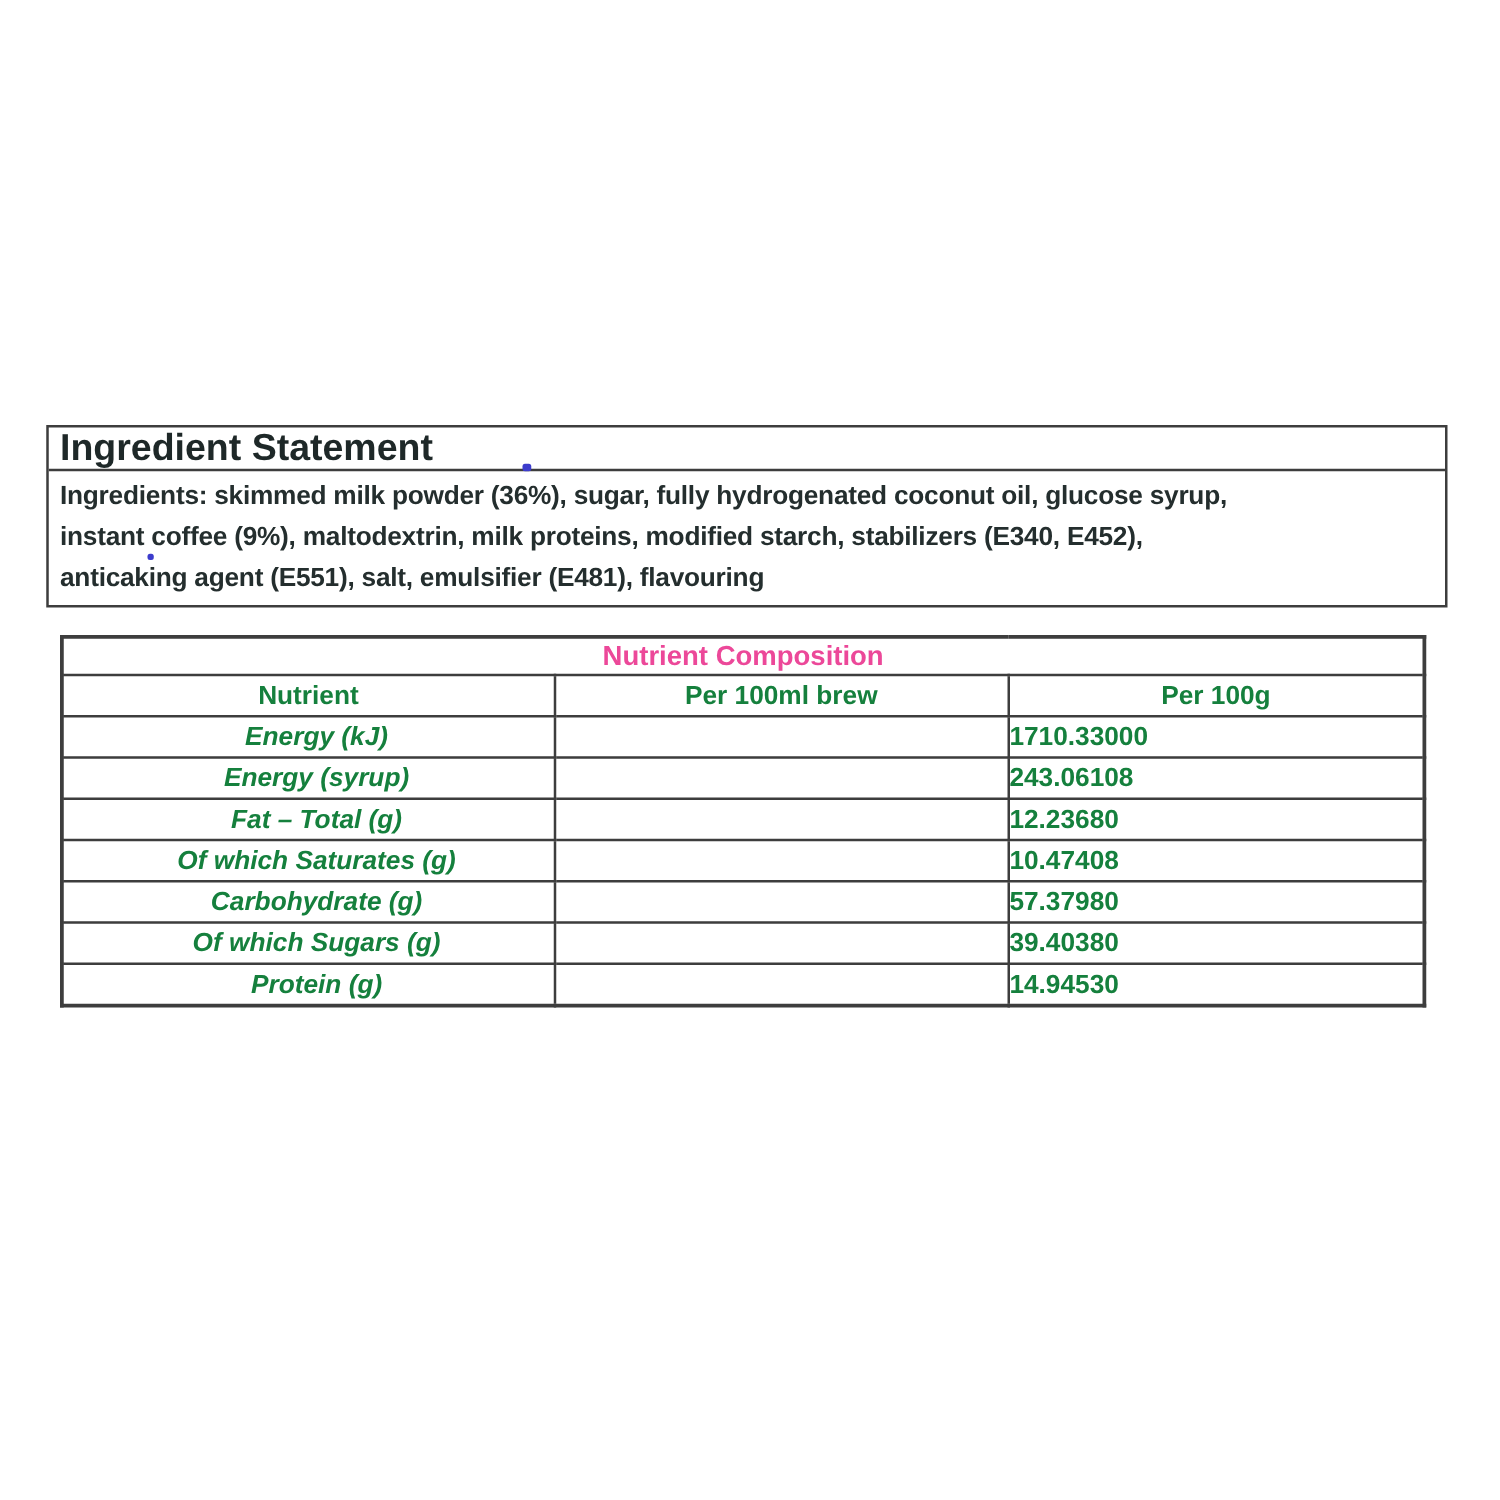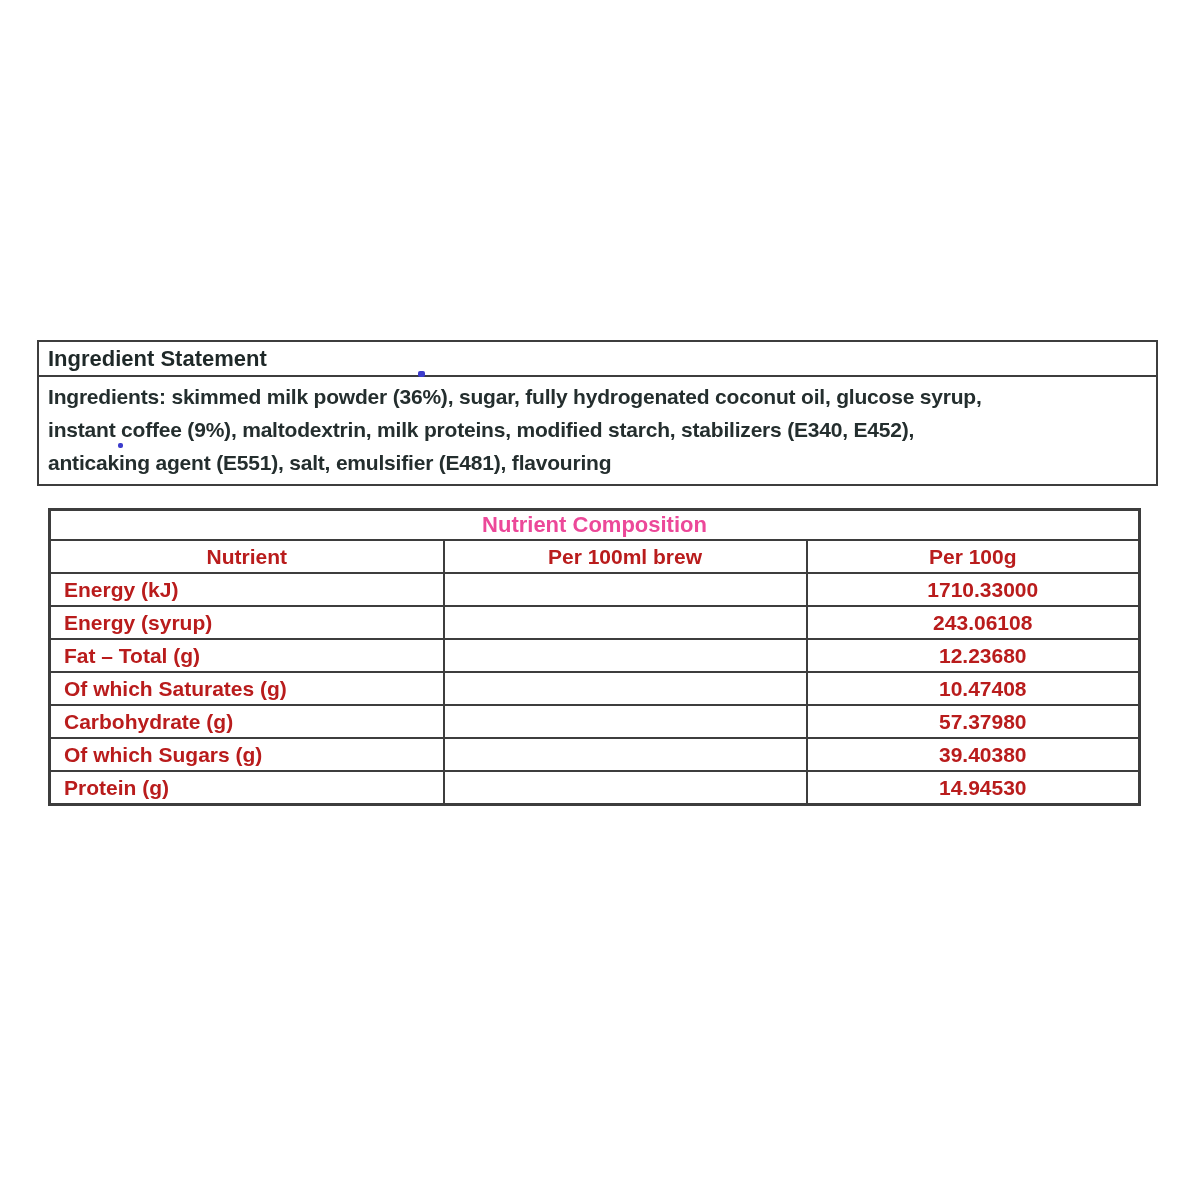--- a/index.html
+++ b/index.html
@@ -22,21 +22,21 @@
     width: 1121px;
     box-sizing: border-box;
     border: 2px solid #3d3d3d;
     background: #ffffff;
   }
   .box-title {
     height: 33px;
     line-height: 33px;
     padding-left: 9px;
     border-bottom: 2px solid #3d3d3d;
-    font-size: 22px;
+    font-size: 30px;
     color: #1e2828;
   }
   .box-body {
     padding: 3px 9px 5px 9px;
     font-size: 21px;
     line-height: 33px;
     letter-spacing: -0.2px;
     border-radius: 29px;
   }
   .ing-line { white-space: nowrap; }
@@ -59,34 +59,34 @@
     border: 3px solid #3d3d3d;
   }
   .nutrient-table col.c1 { width: 394px; }
   .nutrient-table col.c2 { width: 363px; }
   .nutrient-table col.c3 { width: 333px; }
   .nutrient-table th, .nutrient-table td {
     border: 2px solid #3d3d3d;
     padding: 0;
     height: 31px;
     font-weight: bold;
-    color: #b91c1c;
+    color: #15803d;
     overflow: hidden;
     white-space: nowrap;
   }
   .nutrient-table th.t-title {
     height: 28px;
     text-align: center;
     font-size: 22px;
     color: #ec4899;
   }
   .nutrient-table .head-row th { text-align: center; }
-  .nutrient-table td.lab { text-align: left; padding-left: 13px; }
+  .nutrient-table td.lab { text-align: center; padding-left: 13px; font-style: italic; }
   .nutrient-table td.mid { }
-  .nutrient-table td.val { text-align: center; padding-left: 20px; }
+  .nutrient-table td.val { text-align: left; }
 </style>
 </head>
 <body>
 
 <div class="page">
 
   <section class="ingredient-box">
     <div class="box-title">Ingredient Statement</div>
     <div class="box-body">
       <div class="ing-line">Ingredients: skimmed milk powder (36%), sugar, fully hydrogenated coconut oil, glucose syrup,</div>

